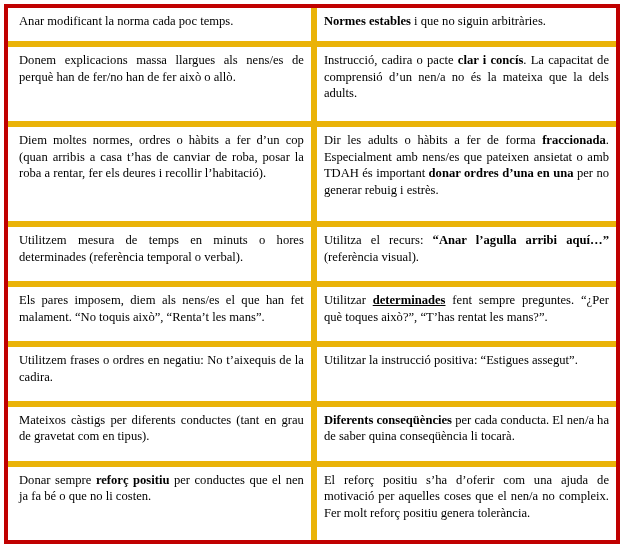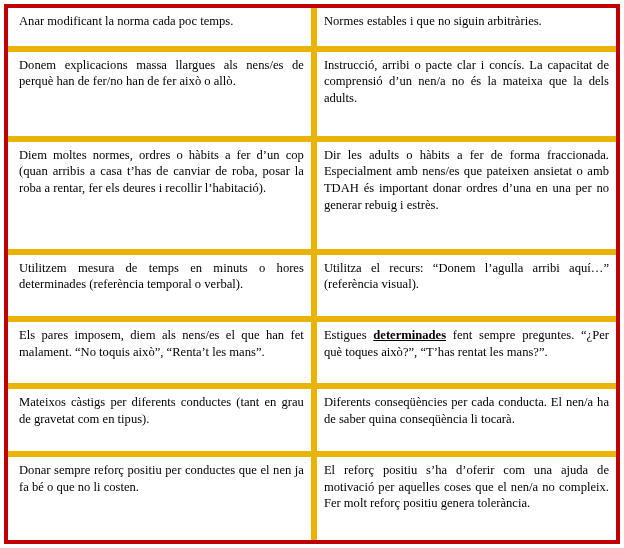--- a/index.html
+++ b/index.html
@@ -51,21 +51,21 @@
   table.compare td.right {
     width: 50%;
     border-right: none;
   }
   table.compare tr:first-child td {
     border-top: none;
   }
   table.compare tr:last-child td {
     border-bottom: none;
   }
-  .b { font-weight: normal; }
+  .b { font-weight: bold; }
   .bu { font-weight: bold; text-decoration: underline; }
   .cellwrap { display: block; }
 </style>
 </head>
 <body>
 
 <div class="page">
   <div class="table-frame">
     <table class="compare">
       <tbody>
@@ -75,45 +75,53 @@
             </td>
           <td class="right">
               <span class="cellwrap"><span class="b">Normes estables</span><span> i que no siguin arbitràries.</span></span>
             </td>
         </tr>
         <tr>
           <td class="left">
               <span class="cellwrap"><span>Donem explicacions massa llargues als nens/es de perquè han de fer/no han de fer això o allò.</span></span>
             </td>
           <td class="right">
-              <span class="cellwrap"><span>Instrucció, arribi o pacte </span><span class="b">clar i concís</span><span>. La capacitat de comprensió d’un nen/a no és la mateixa que la dels adults.</span></span>
+              <span class="cellwrap"><span>Instrucció, cadira o pacte </span><span class="b">clar i concís</span><span>. La capacitat de comprensió d’un nen/a no és la mateixa que la dels adults.</span></span>
             </td>
         </tr>
         <tr>
           <td class="left">
               <span class="cellwrap"><span>Diem moltes normes, ordres o hàbits a fer d’un cop (quan arribis a casa t’has de canviar de roba, posar la roba a rentar, fer els deures i recollir l’habitació).</span></span>
             </td>
           <td class="right">
               <span class="cellwrap"><span>Dir les adults o hàbits a fer de forma </span><span class="b">fraccionada</span><span>. Especialment amb nens/es que pateixen ansietat o amb TDAH és important </span><span class="b">donar ordres d’una en una</span><span> per no generar rebuig i estrès.</span></span>
             </td>
         </tr>
         <tr>
           <td class="left">
               <span class="cellwrap"><span>Utilitzem mesura de temps en minuts o hores determinades (referència temporal o verbal).</span></span>
             </td>
           <td class="right">
-              <span class="cellwrap"><span>Utilitza el recurs: </span><span class="b">“Donem l’agulla arribi aquí…”</span><span> (referència visual).</span></span>
+              <span class="cellwrap"><span>Utilitza el recurs: </span><span class="b">“Anar l’agulla arribi aquí…”</span><span> (referència visual).</span></span>
             </td>
         </tr>
         <tr>
           <td class="left">
               <span class="cellwrap"><span>Els pares imposem, diem als nens/es el que han fet malament. “No toquis això”, “Renta’t les mans”.</span></span>
             </td>
           <td class="right">
-              <span class="cellwrap"><span>Estigues </span><span class="bu">determinades</span><span> fent sempre preguntes. “¿Per què toques això?”, “T’has rentat les mans?”.</span></span>
+              <span class="cellwrap"><span>Utilitzar </span><span class="bu">determinades</span><span> fent sempre preguntes. “¿Per què toques això?”, “T’has rentat les mans?”.</span></span>
+            </td>
+        </tr>
+        <tr>
+          <td class="left">
+              <span class="cellwrap"><span>Utilitzem frases o ordres en negatiu: No t’aixequis de la cadira.</span></span>
+            </td>
+          <td class="right">
+              <span class="cellwrap"><span>Utilitzar la instrucció positiva: “Estigues assegut”.</span></span>
             </td>
         </tr>
         <tr>
           <td class="left">
               <span class="cellwrap"><span>Mateixos càstigs per diferents conductes (tant en grau de gravetat com en tipus).</span></span>
             </td>
           <td class="right">
               <span class="cellwrap"><span class="b">Diferents conseqüències</span><span> per cada conducta. El nen/a ha de saber quina conseqüència li tocarà.</span></span>
             </td>
         </tr>

